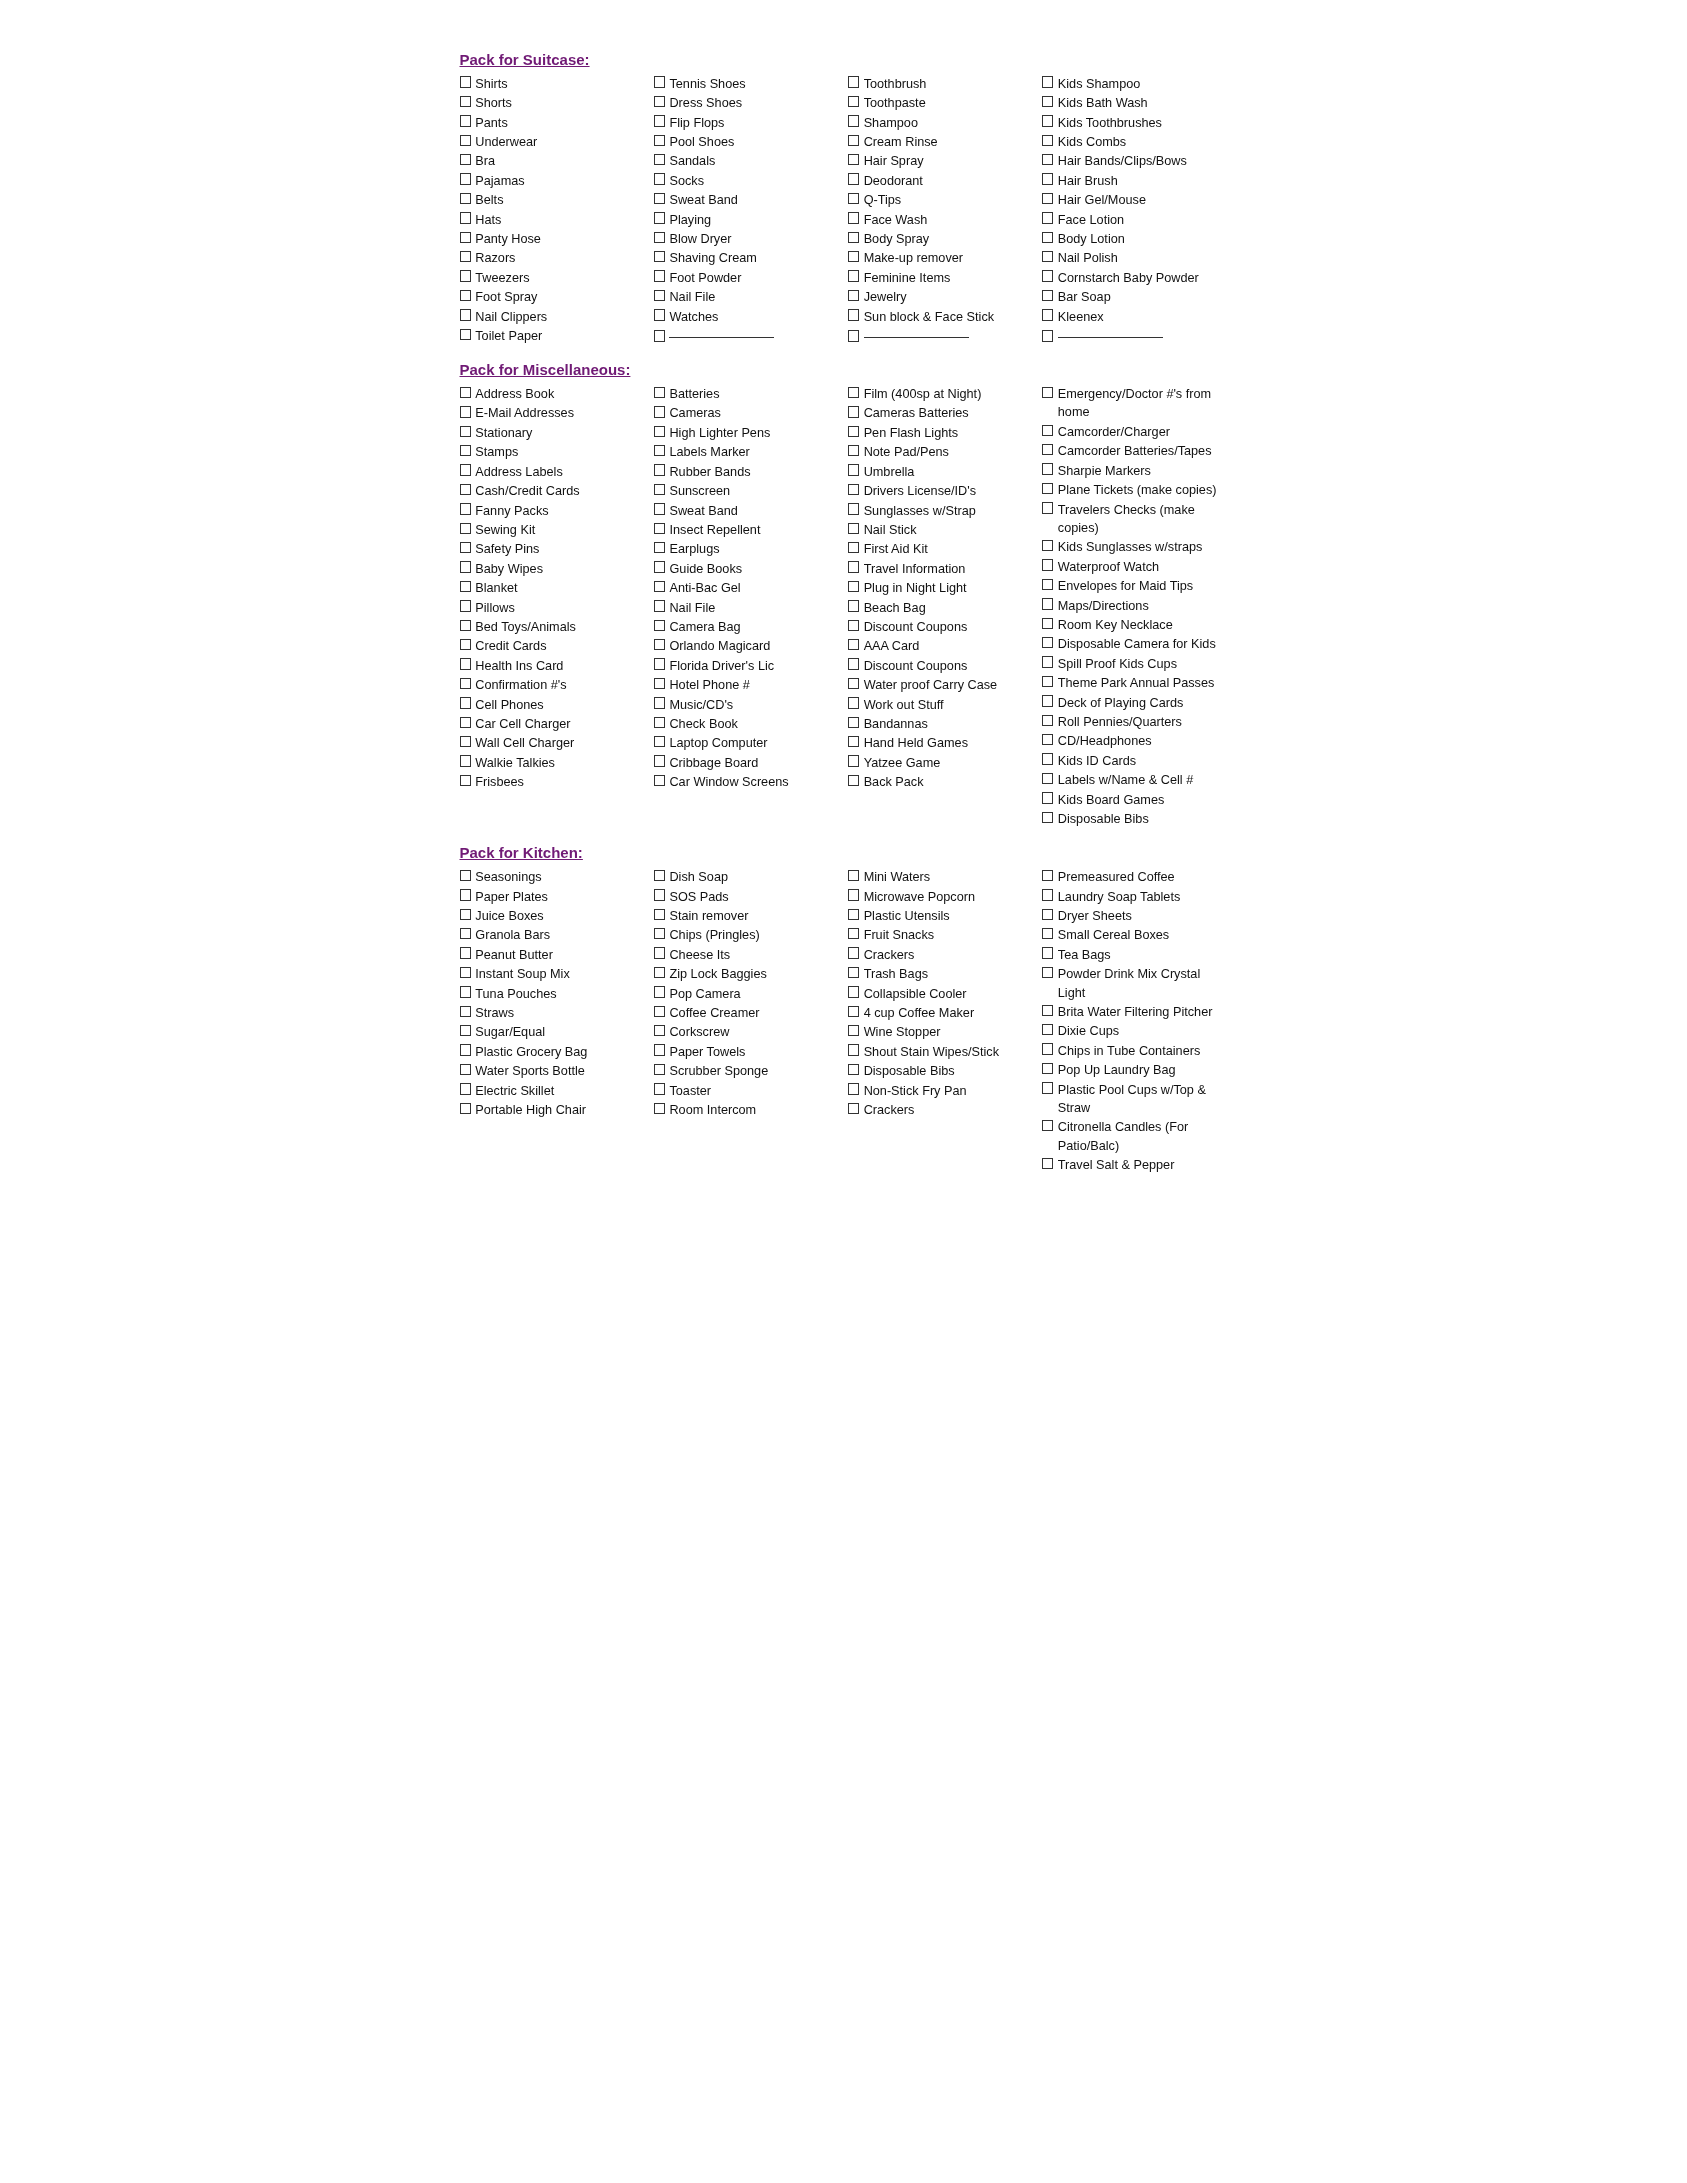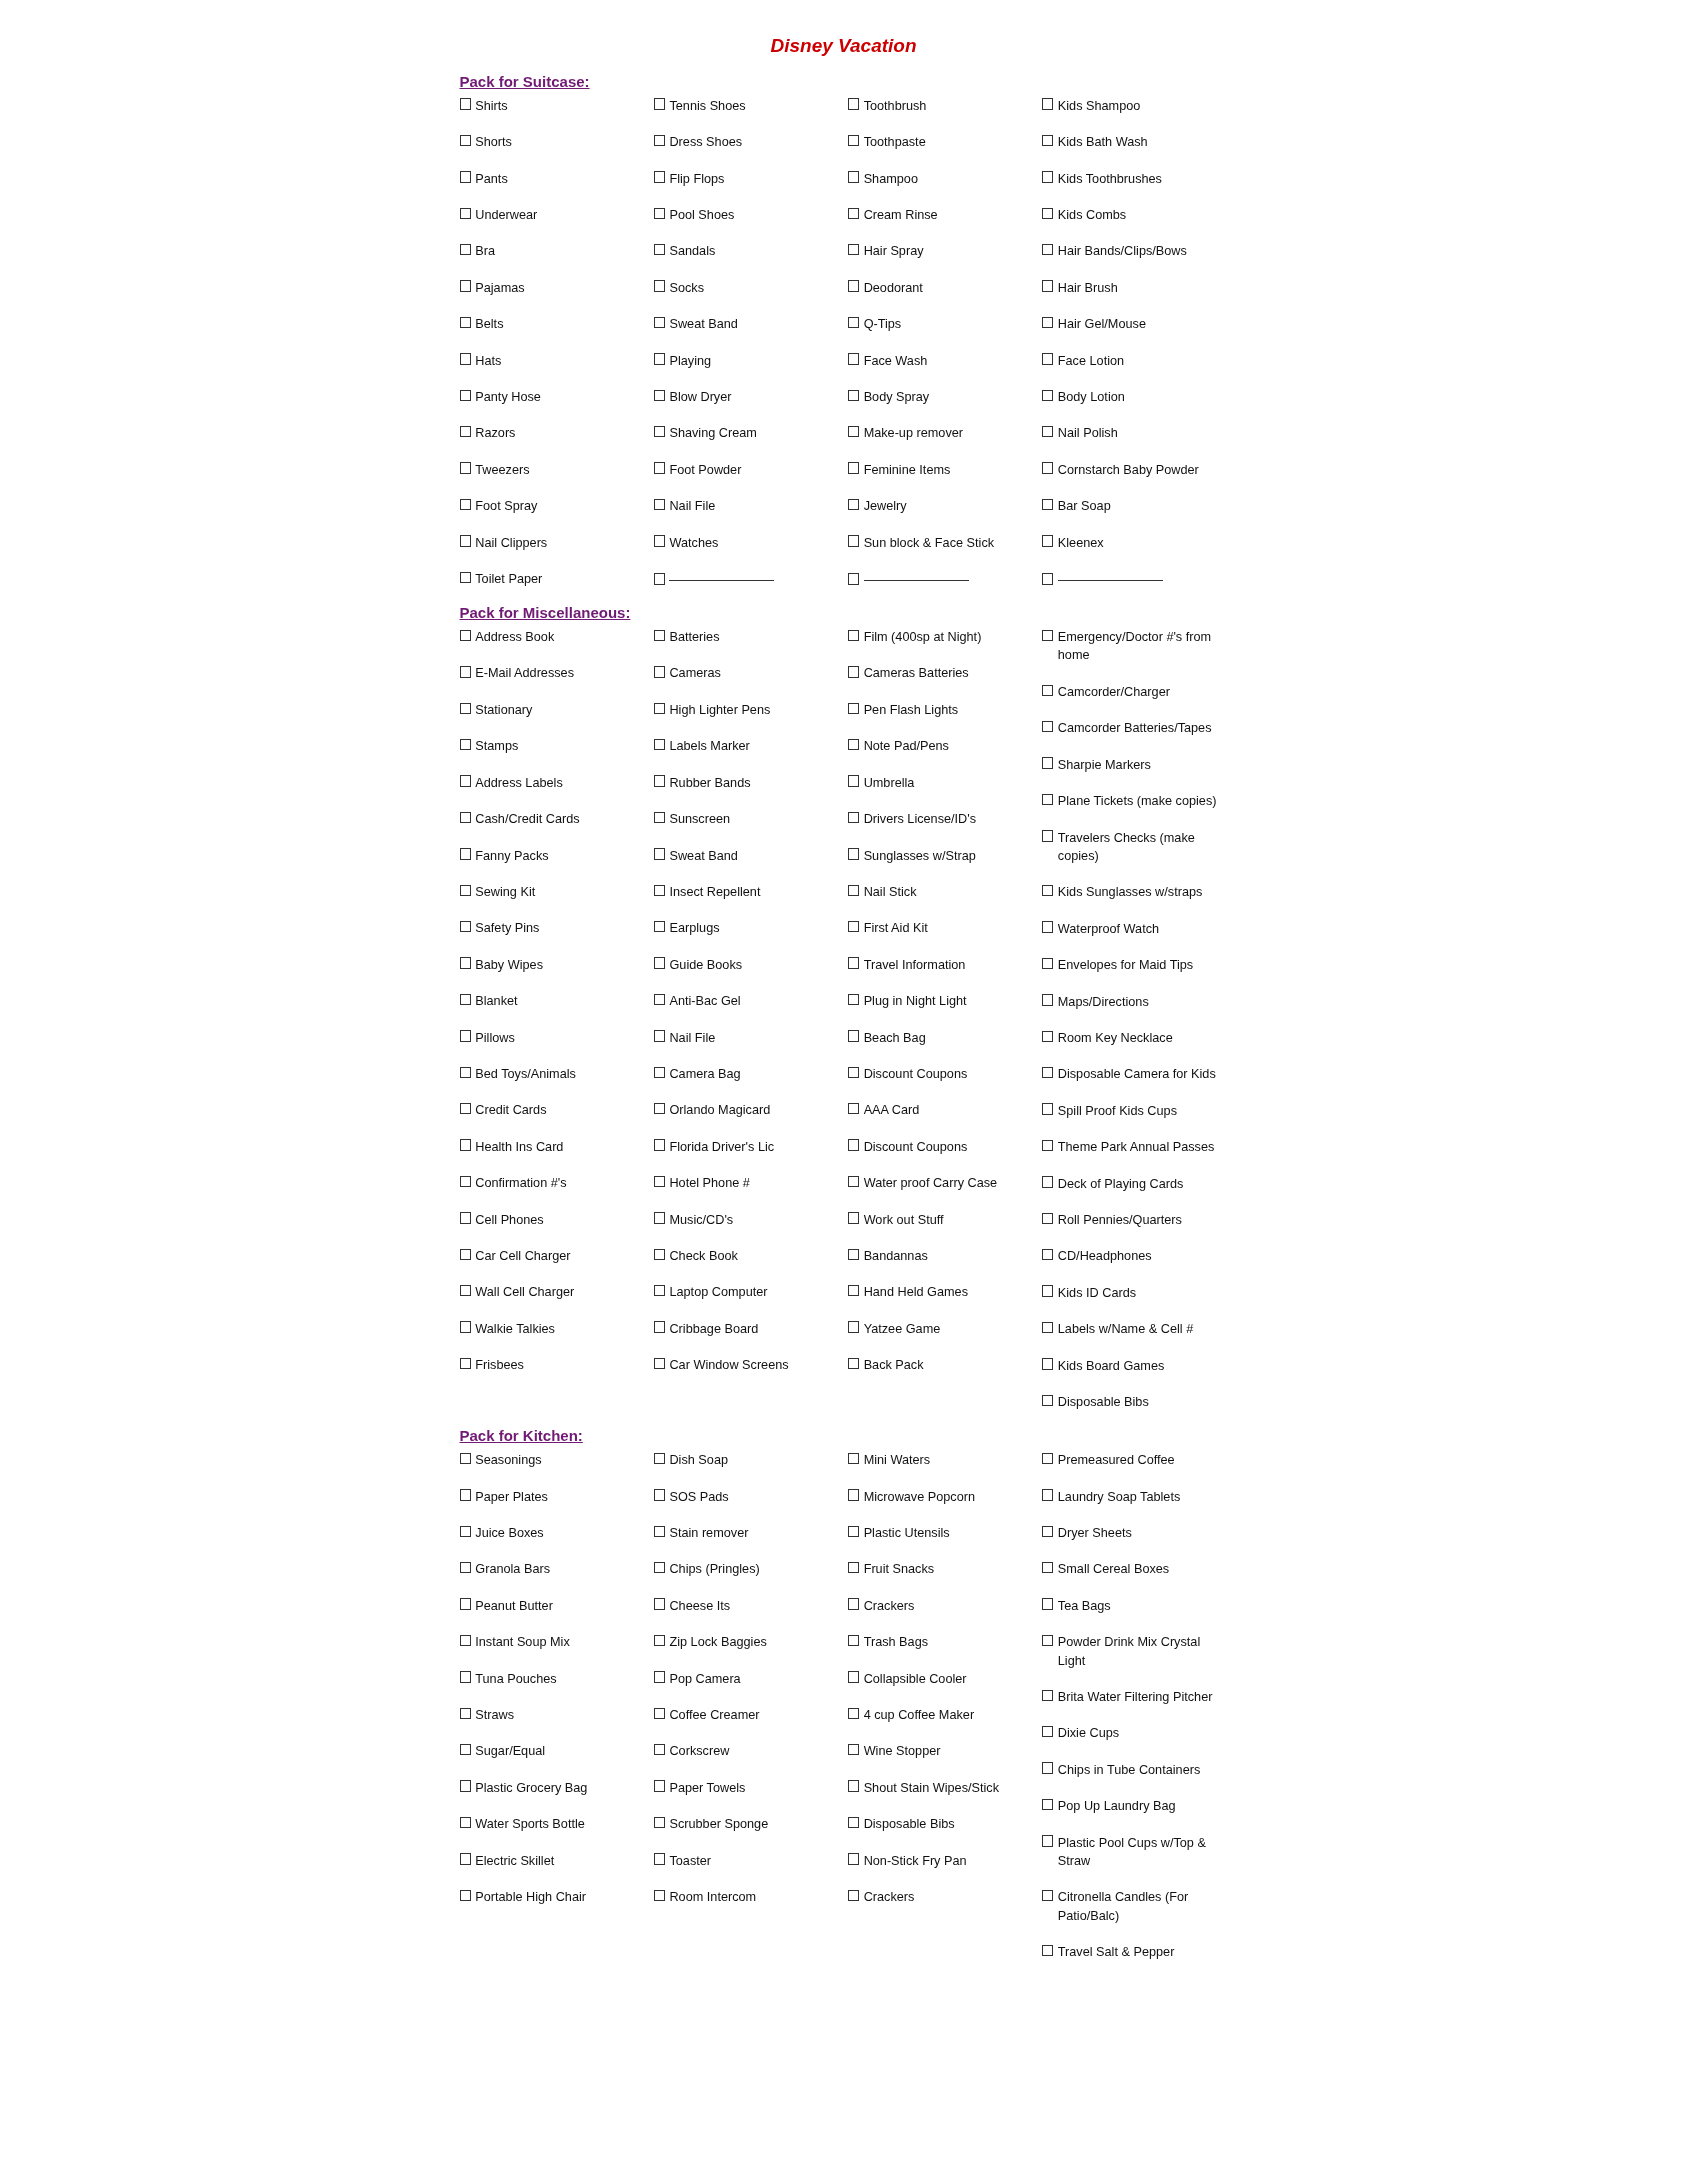--- a/index.html
+++ b/index.html
@@ -36,21 +36,21 @@
       margin: 15.7px 0 7px 0;
     }
     .columns {
       display: grid;
       grid-template-columns: 1fr 1fr 1fr 1fr;
       gap: 0 8.7px;
     }
     .col {
       display: flex;
       flex-direction: column;
-      gap: 18px;
+      gap: 1px;
     }
     .item {
       display: flex;
       align-items: flex-start;
       gap: 4.4px;
       line-height: 1.45;
       font-size: 12.7px;
     }
     .checkbox {
       width: 11.4px;
@@ -70,21 +70,20 @@
     .blank-line .line {
       border-bottom: 0.9px solid #333;
       width: 105px;
       margin-top: 8.7px;
     }
   </style>
 </head>
 <body>
 
 <div class="page-title">
-  <span class="disney">Disney Vacation</span>
 </div>
 
 <div id="app">
     <div class="section-title">Pack for Suitcase:</div>
     <div class="columns">
       <div class="col">
         <div class="item">
           <span class="checkbox"></span>
           <span>Shirts</span>
         </div>

